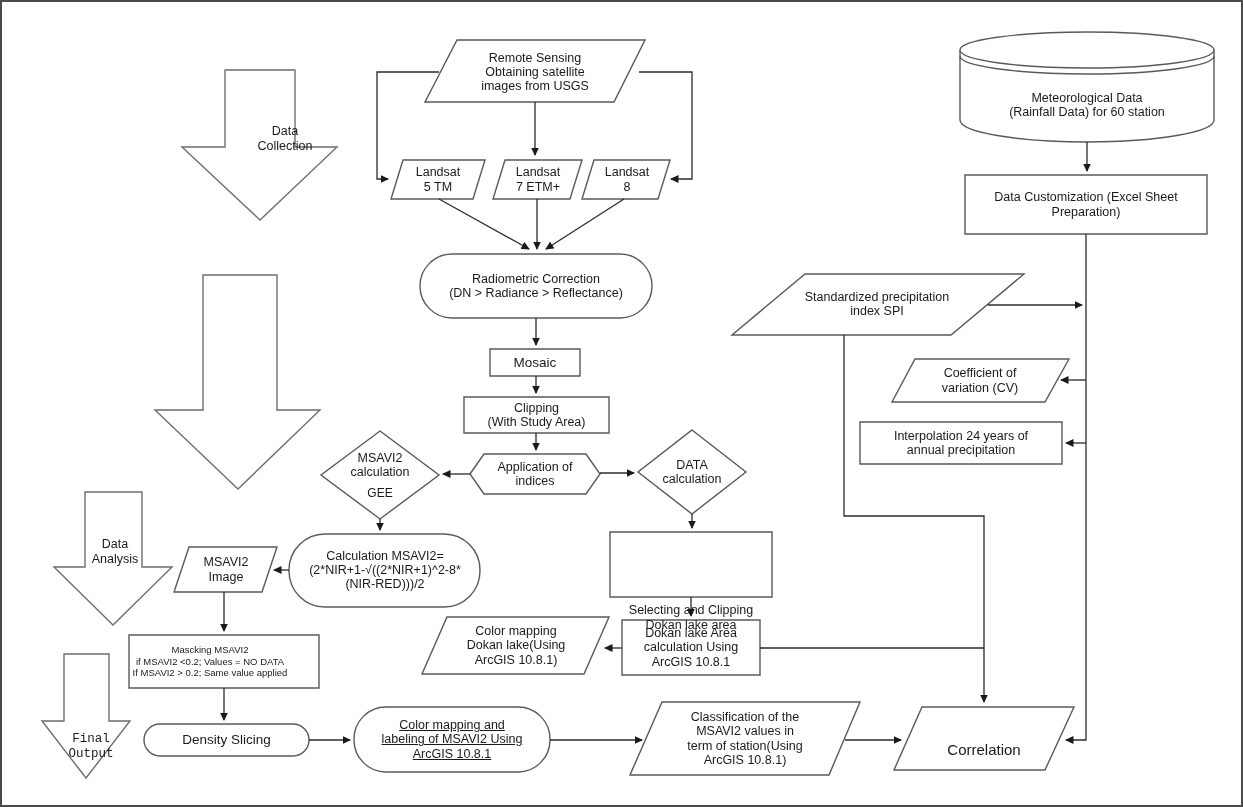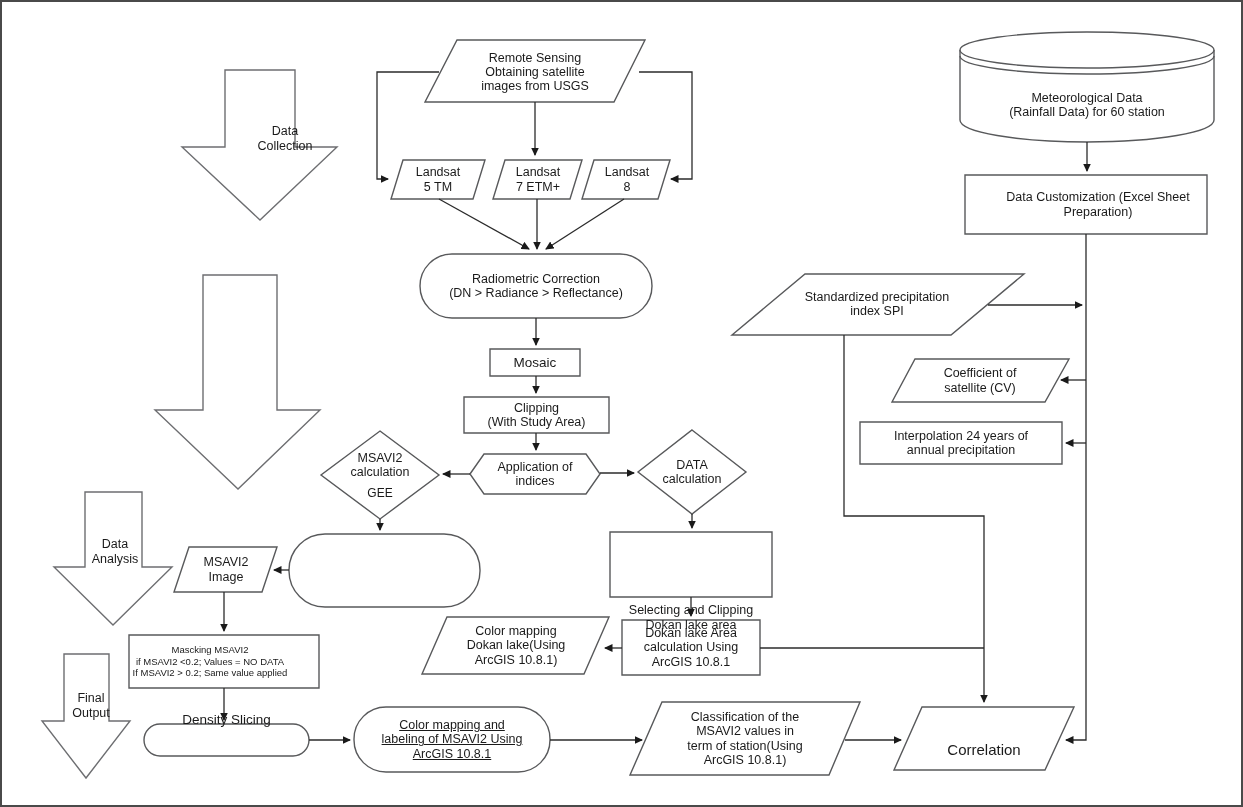--- a/index.html
+++ b/index.html
@@ -111,53 +111,56 @@
 <div class="lbl md" style="left:488px;top:347px;width:90px;height:27px;">Mosaic</div>
 <div class="lbl" style="left:462px;top:395px;width:145px;height:36px;">Clipping
 (With Study Area)</div>
 <div class="lbl" style="left:468px;top:452px;width:130px;height:40px;">Application of
 indices</div>
 <div class="lbl" style="left:320px;top:440px;width:116px;height:46px;">MSAVI2
 calculation</div>
 <div class="lbl tiny" style="left:320px;top:485px;width:116px;height:14px;">GEE</div>
 <div class="lbl" style="left:636px;top:442px;width:108px;height:56px;">DATA
 calculation</div>
+<div class="lbl" style="left:288px;top:537px;width:190px;height:62px;">Calculation MSAVI2=
+(2*NIR+1-√((2*NIR+1)^2-8*
+(NIR-RED)))/2</div>
 <div class="lbl" style="left:176px;top:545px;width:96px;height:45px;">MSAVI2
 Image</div>
 <div class="lbl small" style="left:113px;top:634px;width:190px;height:51px;border-radius:23px;">Mascking MSAVI2
 if MSAVI2 &lt;0.2; Values = NO DATA
 If MSAVI2 &gt; 0.2; Same value applied</div>
-<div class="lbl md" style="left:142px;top:702px;width:165px;height:32px;">Density Slicing</div>
+<div class="lbl md" style="left:142px;top:722px;width:165px;height:32px;">Density Slicing</div>
 <div class="lbl" style="left:352px;top:705px;width:196px;height:65px;text-decoration:underline;">Color mapping and
 labeling of MSAVI2 Using
 ArcGIS 10.8.1</div>
 <div class="lbl" style="left:632px;top:701px;width:222px;height:71px;">Classification of the
 MSAVI2 values in
 term of station(Using
 ArcGIS 10.8.1)</div>
 <div class="lbl big" style="left:896px;top:716px;width:172px;height:63px;">Correlation</div>
 <div class="lbl" style="left:608px;top:539px;width:162px;height:65px;margin-top:44px;">Selecting and Clipping
 Dokan lake area</div>
 <div class="lbl" style="left:620px;top:618px;width:138px;height:55px;">Dokan lake Area
 calculation Using
 ArcGIS 10.8.1</div>
 <div class="lbl" style="left:424px;top:615px;width:180px;height:57px;">Color mapping
 Dokan lake(Using
 ArcGIS 10.8.1)</div>
 <div class="lbl" style="left:958px;top:78px;width:254px;height:50px;">Meteorological Data
 (Rainfall Data) for 60 station</div>
-<div class="lbl" style="left:963px;top:173px;width:242px;height:59px;margin-left:12px;">Data Customization (Excel Sheet
+<div class="lbl" style="left:963px;top:173px;width:242px;height:59px;">Data Customization (Excel Sheet
 Preparation)</div>
 <div class="lbl" style="left:740px;top:274px;width:270px;height:56px;">Standardized precipitation
 index SPI</div>
 <div class="lbl" style="left:893px;top:357px;width:170px;height:43px;">Coefficient of
-satellite (CV)</div>
+variation (CV)</div>
 <div class="lbl" style="left:858px;top:420px;width:202px;height:42px;">Interpolation 24 years of
 annual precipitation</div>
 
 <div class="lbl" style="left:230px;top:122px;width:106px;height:29px;">Data
 Collection</div>
 <div class="lbl" style="left:75px;top:535px;width:76px;height:29px;">Data
 Analysis</div>
-<div class="lbl" style="left:53px;top:689px;width:72px;height:29px;">Final
+<div class="lbl" style="left:53px;top:730px;width:72px;height:29px;font-family:Liberation Mono, monospace;">Final
 Output</div>
 
 </div>
 
 </body></html>

